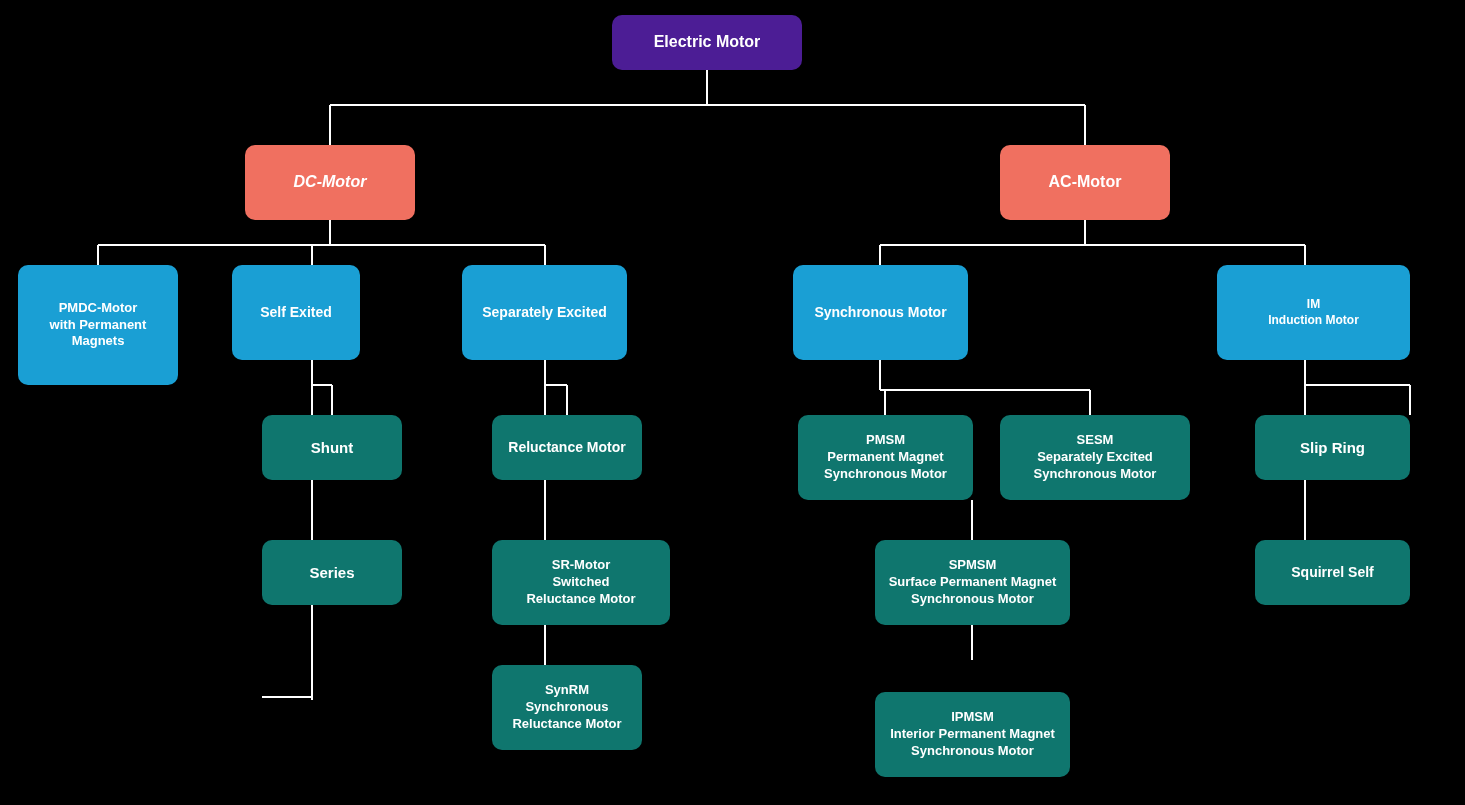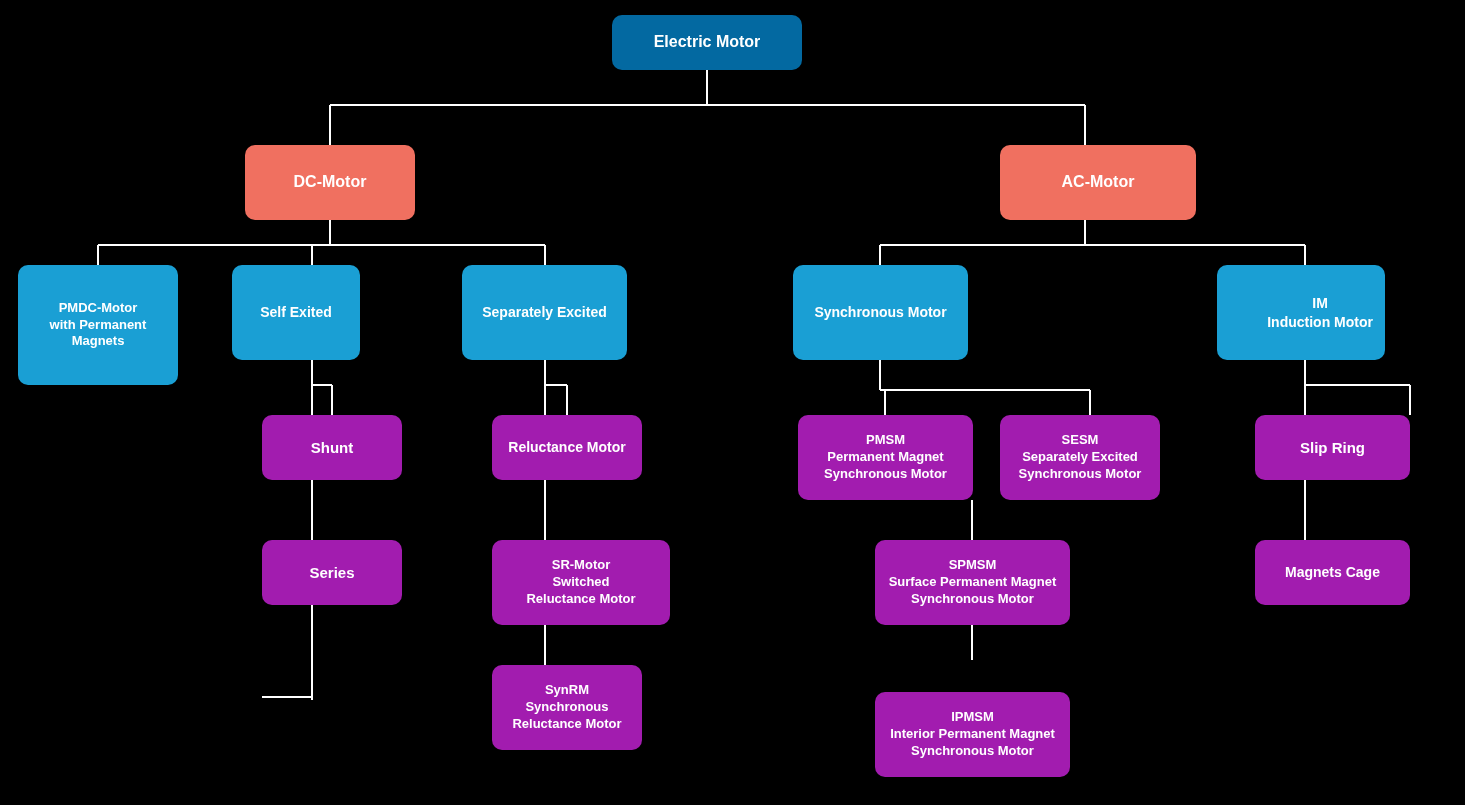--- a/index.html
+++ b/index.html
@@ -29,24 +29,24 @@
       border-radius: 10px;
       display: flex;
       align-items: center;
       justify-content: center;
       text-align: center;
       font-weight: bold;
       color: #fff;
       padding: 8px 12px;
       line-height: 1.3;
     }
-    .node-gray { background: #0369a1; }
+    .node-gray { background: #4c1d95; }
     .node-salmon { background: #f07060; }
     .node-blue { background: #1a9fd4; }
-    .node-green { background: #a21caf; }
+    .node-green { background: #0f766e; }
   </style>
 </head>
 <body>
 
 <div class="tree-container">
   <svg class="lines">
 
     <line x1="707" y1="70" x2="707" y2="105" stroke="white" stroke-width="2"></line>
     <line x1="330" y1="105" x2="1085" y2="105" stroke="white" stroke-width="2"></line>
     <line x1="330" y1="105" x2="330" y2="145" stroke="white" stroke-width="2"></line>
@@ -92,45 +92,45 @@
     <line x1="1410" y1="385" x2="1410" y2="415" stroke="white" stroke-width="2"></line>
     <line x1="1305" y1="385" x2="1305" y2="540" stroke="white" stroke-width="2"></line>
     <line x1="1305" y1="447" x2="1255" y2="447" stroke="white" stroke-width="2"></line>
     <line x1="1305" y1="572" x2="1255" y2="572" stroke="white" stroke-width="2"></line>
   </svg>
 
   <div class="node node-gray" style="left:612px;top:15px;width:190px;height:55px;">
     <span>Electric Motor</span>
   </div>
 
-  <div class="node node-salmon" style="left:245px;top:145px;width:170px;height:75px;">
+  <div class="node node-salmon" style="left:245px;top:145px;width:170px;height:75px;font-style:italic;">
     <span>DC-Motor</span>
   </div>
 
-  <div class="node node-salmon" style="left:1000px;top:145px;width:196px;height:75px;">
+  <div class="node node-salmon" style="left:1000px;top:145px;width:170px;height:75px;">
     <span>AC-Motor</span>
   </div>
 
   <div class="node node-blue" style="left:18px;top:265px;width:160px;height:120px;font-size:13px;">
     <span>PMDC-Motor<br>with Permanent<br>Magnets</span>
   </div>
 
   <div class="node node-blue" style="left:232px;top:265px;width:128px;height:95px;font-size:14px;">
     <span>Self Exited</span>
   </div>
 
   <div class="node node-blue" style="left:462px;top:265px;width:165px;height:95px;font-size:14px;">
     <span>Separately Excited</span>
   </div>
 
   <div class="node node-blue" style="left:793px;top:265px;width:175px;height:95px;font-size:14px;">
     <span>Synchronous Motor</span>
   </div>
 
-  <div class="node node-blue" style="left:1217px;top:265px;width:168px;height:95px;font-size:14px;justify-content:flex-end;">
+  <div class="node node-blue" style="left:1217px;top:265px;width:193px;height:95px;font-size:12px;">
     <span>IM<br>Induction Motor</span>
   </div>
 
   <div class="node node-green" style="left:262px;top:415px;width:140px;height:65px;font-size:15px;">
     <span>Shunt</span>
   </div>
 
   <div class="node node-green" style="left:262px;top:540px;width:140px;height:65px;font-size:15px;">
     <span>Series</span>
   </div>
@@ -145,32 +145,32 @@
   </div>
 
   <div class="node node-green" style="left:492px;top:665px;width:150px;height:85px;font-size:13px;">
     <span>SynRM<br>Synchronous<br>Reluctance Motor</span>
   </div>
 
   <div class="node node-green" style="left:798px;top:415px;width:175px;height:85px;font-size:13px;">
     <span>PMSM<br>Permanent Magnet<br>Synchronous Motor</span>
   </div>
 
-  <div class="node node-green" style="left:1000px;top:415px;width:160px;height:85px;font-size:13px;">
+  <div class="node node-green" style="left:1000px;top:415px;width:190px;height:85px;font-size:13px;">
     <span>SESM<br>Separately Excited<br>Synchronous Motor</span>
   </div>
 
   <div class="node node-green" style="left:875px;top:540px;width:195px;height:85px;font-size:13px;">
     <span>SPMSM<br>Surface Permanent Magnet<br>Synchronous Motor</span>
   </div>
 
   <div class="node node-green" style="left:875px;top:692px;width:195px;height:85px;font-size:13px;">
     <span>IPMSM<br>Interior Permanent Magnet<br>Synchronous Motor</span>
   </div>
 
   <div class="node node-green" style="left:1255px;top:415px;width:155px;height:65px;font-size:15px;">
     <span>Slip Ring</span>
   </div>
 
   <div class="node node-green" style="left:1255px;top:540px;width:155px;height:65px;font-size:14px;">
-    <span>Magnets Cage</span>
+    <span>Squirrel Self</span>
   </div>
 </div>
 
 </body></html>

